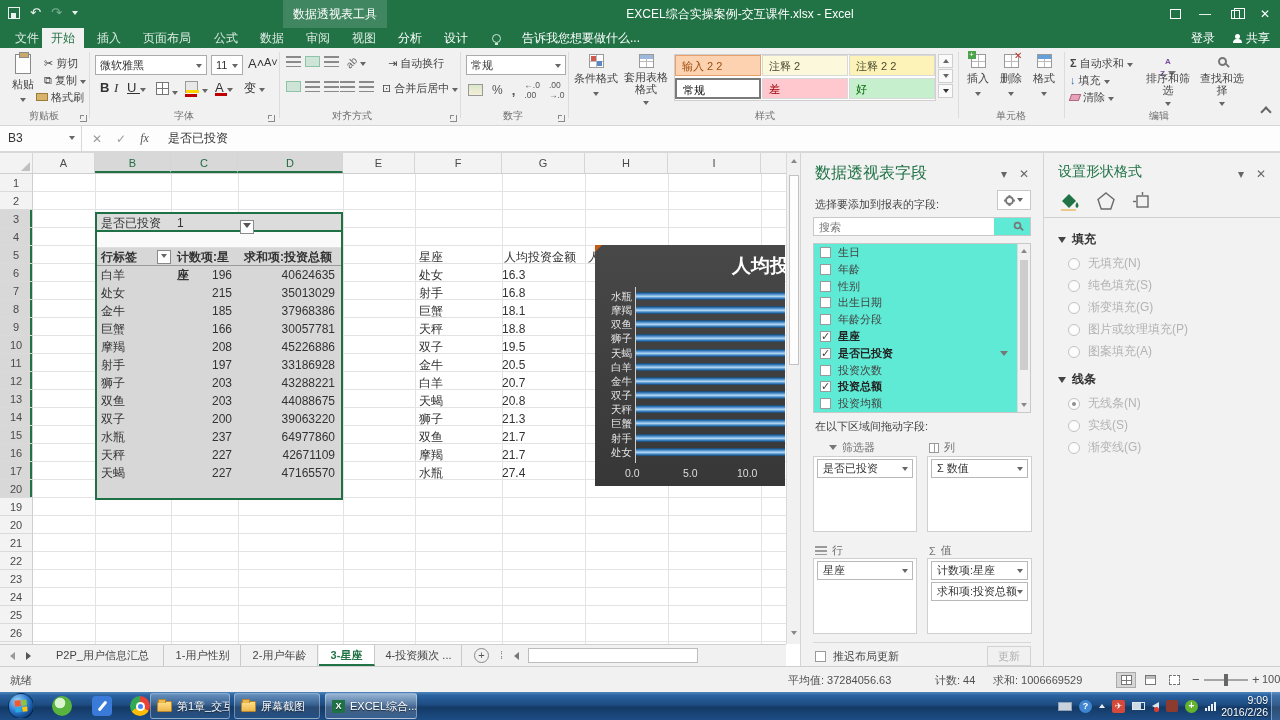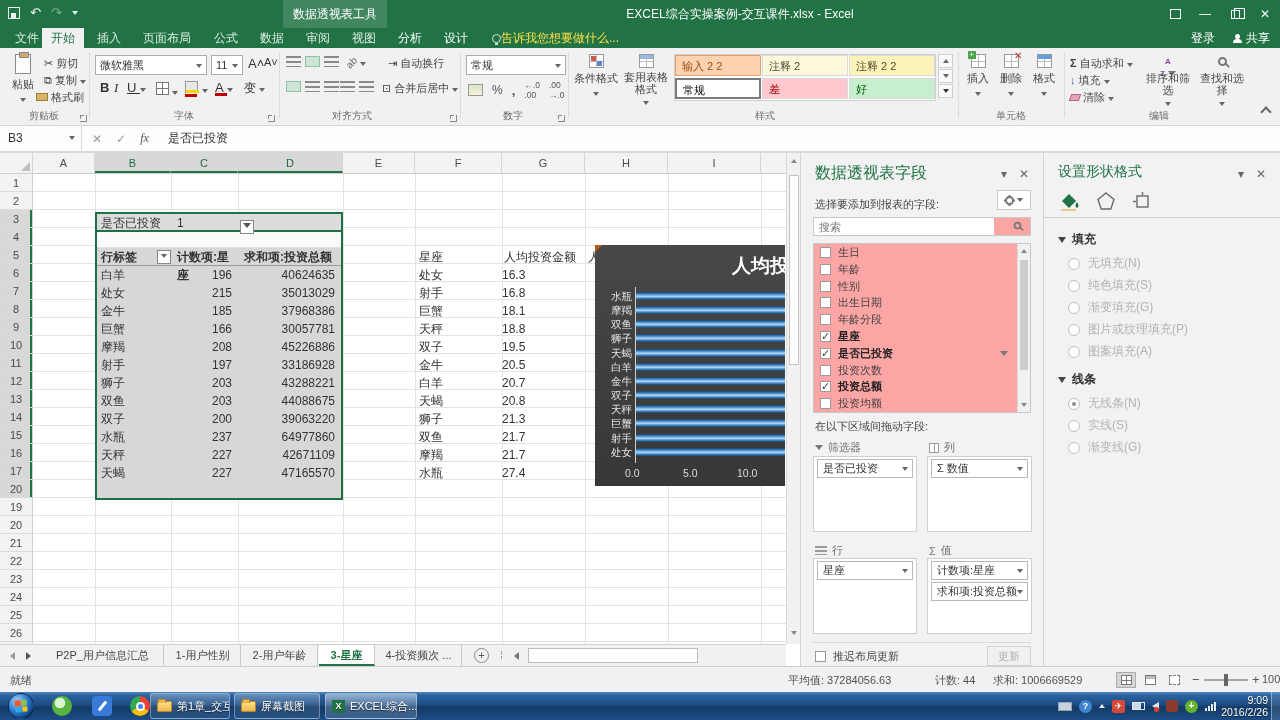--- a/index.html
+++ b/index.html
@@ -14,21 +14,21 @@
 .doctitle{position:absolute;left:430px;right:230px;top:0;height:28px;line-height:28px;text-align:center;font-size:12px;color:#fff;white-space:nowrap;overflow:hidden}
 .winbtns{position:absolute;right:0;top:0;height:28px;display:flex}
 .winbtn{width:30px;height:28px;display:flex;align-items:center;justify-content:center;color:#fff;font-size:12px}
 .resticon{width:9px;height:9px;border:1px solid #fff;position:relative}
 .resticon::after{content:"";position:absolute;left:2px;top:-3px;width:9px;height:9px;border:1px solid #fff}
 .ribopt{width:11px;height:10px;border:1px solid #fff;position:relative}
 
 .tabrow{position:absolute;left:0;top:28px;width:1280px;height:20px;background:#217346}
 .rtab{position:absolute;top:0;height:20px;line-height:20px;padding:0 9px;color:#dcebe2;font-size:12px;white-space:nowrap}
 .rtab.active{background:#f1f1f1;color:#217346}
-.tellme{position:absolute;left:352px;top:0;height:20px;line-height:20px;color:#fde047;font-size:12px;display:flex;align-items:center;gap:0}
+.tellme{position:absolute;left:352px;top:0;height:20px;line-height:20px;color:#ffffff;font-size:12px;display:flex;align-items:center;gap:21px}
 .bulb{width:9px;height:9px;border:1.5px solid #cfe3d8;border-radius:50%;position:relative}
 .bulb::after{content:"";position:absolute;left:2px;top:8px;width:3px;height:2px;background:#cfe3d8}
 .acct{position:absolute;right:10px;top:0;height:20px;line-height:20px;display:flex;gap:18px;color:#fff;font-size:12px;align-items:center}
 .person{width:9px;height:9px;position:relative;display:inline-block}
 .person::before{content:"";position:absolute;left:2px;top:0;width:5px;height:5px;border-radius:50%;background:#fff}
 .person::after{content:"";position:absolute;left:0;top:5px;width:9px;height:4px;border-radius:4px 4px 0 0;background:#fff}
 
 .ribbon{position:absolute;left:0;top:48px;width:1280px;height:78px;background:#f1f1f1;border-bottom:1px solid #d5d5d5;font-size:11px;color:#3b3b3b}
 .gsep{position:absolute;top:4px;height:66px;width:1px;background:#dcdcdc}
 .glabel{position:absolute;bottom:2px;font-size:10px;color:#6e6e6e;text-align:center}
@@ -105,21 +105,21 @@
 .cticks span{position:absolute}
 .cornermark{position:absolute;left:0;top:0;width:0;height:0;border-top:7px solid #c55a11;border-right:7px solid transparent}
 
 .vscroll{position:absolute;left:786px;top:153px;width:14px;height:491px;background:#f1f1f1;border-left:1px solid #d9d9d9}
 .vthumb{position:absolute;left:2px;top:22px;width:10px;height:190px;background:#fdfdfd;border:1px solid #c2c2c2}
 .sarr{position:absolute;left:4px}
 
 .pane{position:absolute;top:153px;height:513px;background:#f2f2f2;border-left:1px solid #d4d4d4;font-size:11px;color:#444}
 .ptitle{position:absolute;left:14px;top:10px;font-size:16px;color:#217346}
 .pclose{position:absolute;top:14px;color:#666;font-size:12px}
-.listbox{position:absolute;left:12px;right:12px;background:#fca5a5;border:1px solid #c8c8c8}
+.listbox{position:absolute;left:12px;right:12px;background:#5eead4;border:1px solid #c8c8c8}
 .fitem{height:16.8px;line-height:16.8px;padding-left:6px;position:relative;white-space:nowrap}
 .fitem.on{font-weight:bold;color:#222}
 .cb{display:inline-block;width:11px;height:11px;border:1px solid #9a9a9a;background:#fff;vertical-align:-2px;margin-right:7px;position:relative}
 .cb.on::after{content:"✓";position:absolute;left:0px;top:-4px;font-size:11px;color:#444}
 .lscroll{position:absolute;right:0;top:0;bottom:0;width:13px;background:#f1f1f1;border-left:1px solid #dcdcdc}
 .lthumb{position:absolute;left:2px;top:16px;width:8px;height:110px;background:#cdcdcd}
 .well{position:absolute;background:#fff;border:1px solid #cfcfcf}
 .chip{position:absolute;left:3px;right:3px;height:19px;background:#fff;border:1px solid #b8b8b8;line-height:17px;padding-left:5px;color:#333;white-space:nowrap;overflow:hidden}
 .ahdr{position:absolute;font-size:11px;color:#707070;display:flex;align-items:center;gap:5px}
 .rowsico{width:12px;height:9px;background:repeating-linear-gradient(#9a9a9a 0 2px,transparent 2px 4px)}
@@ -646,21 +646,21 @@
       <div class="fitem on"><span class="cb on"></span><span>投资总额</span></div>
       <div class="fitem"><span class="cb"></span><span>投资均额</span></div>
       <div class="lscroll">
         <div class="tri-u" style="position:absolute;left:3px;top:5px;border-bottom-color:#888"></div>
         <div class="lthumb"></div>
         <div class="tri-d" style="position:absolute;left:3px;bottom:5px;border-top-color:#888"></div>
       </div>
     </div>
     <div style="position:absolute;left:14px;top:266px">在以下区域间拖动字段:</div>
 
-    <div class="ahdr" style="left:14px;top:287px">
+    <div class="ahdr" style="left:28px;top:287px">
         <span class="funnel"></span>
         <span>筛选器</span>
       </div>
     <div class="well" style="left:12px;top:303px;width:104px;height:76px">
       <div class="chip" style="top:2px"><span>是否已投资</span><span class="dd" style="position:absolute;right:4px;top:7px"></span></div>
     </div>
     <div class="ahdr" style="left:128px;top:287px">
         <span class="colsico"></span>
         <span>列</span>
       </div>

